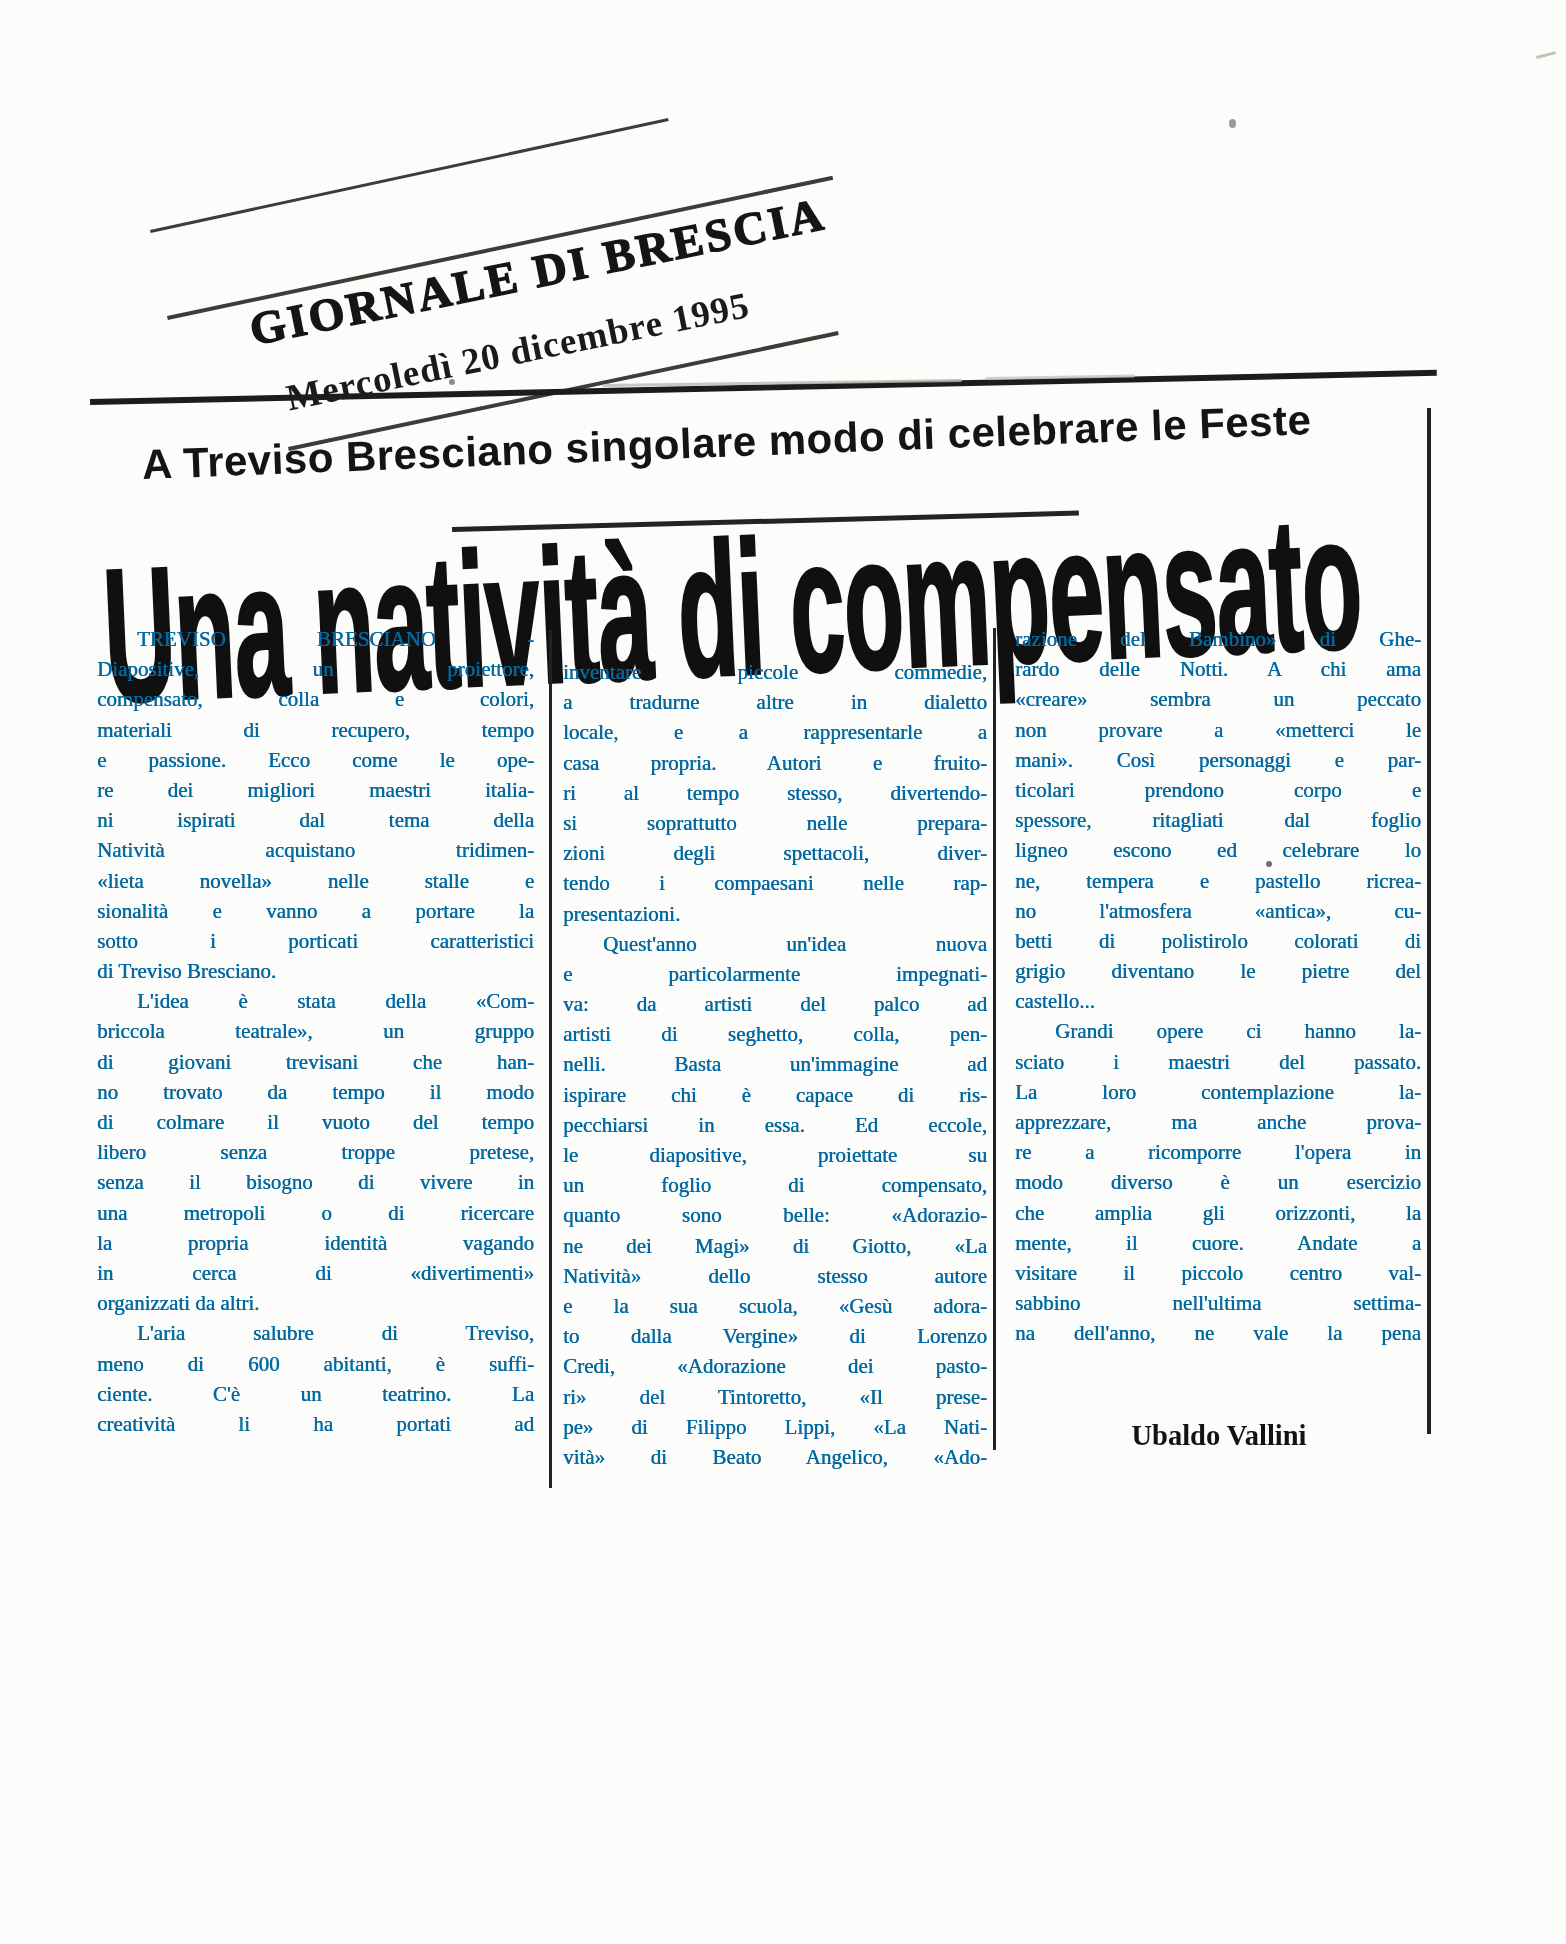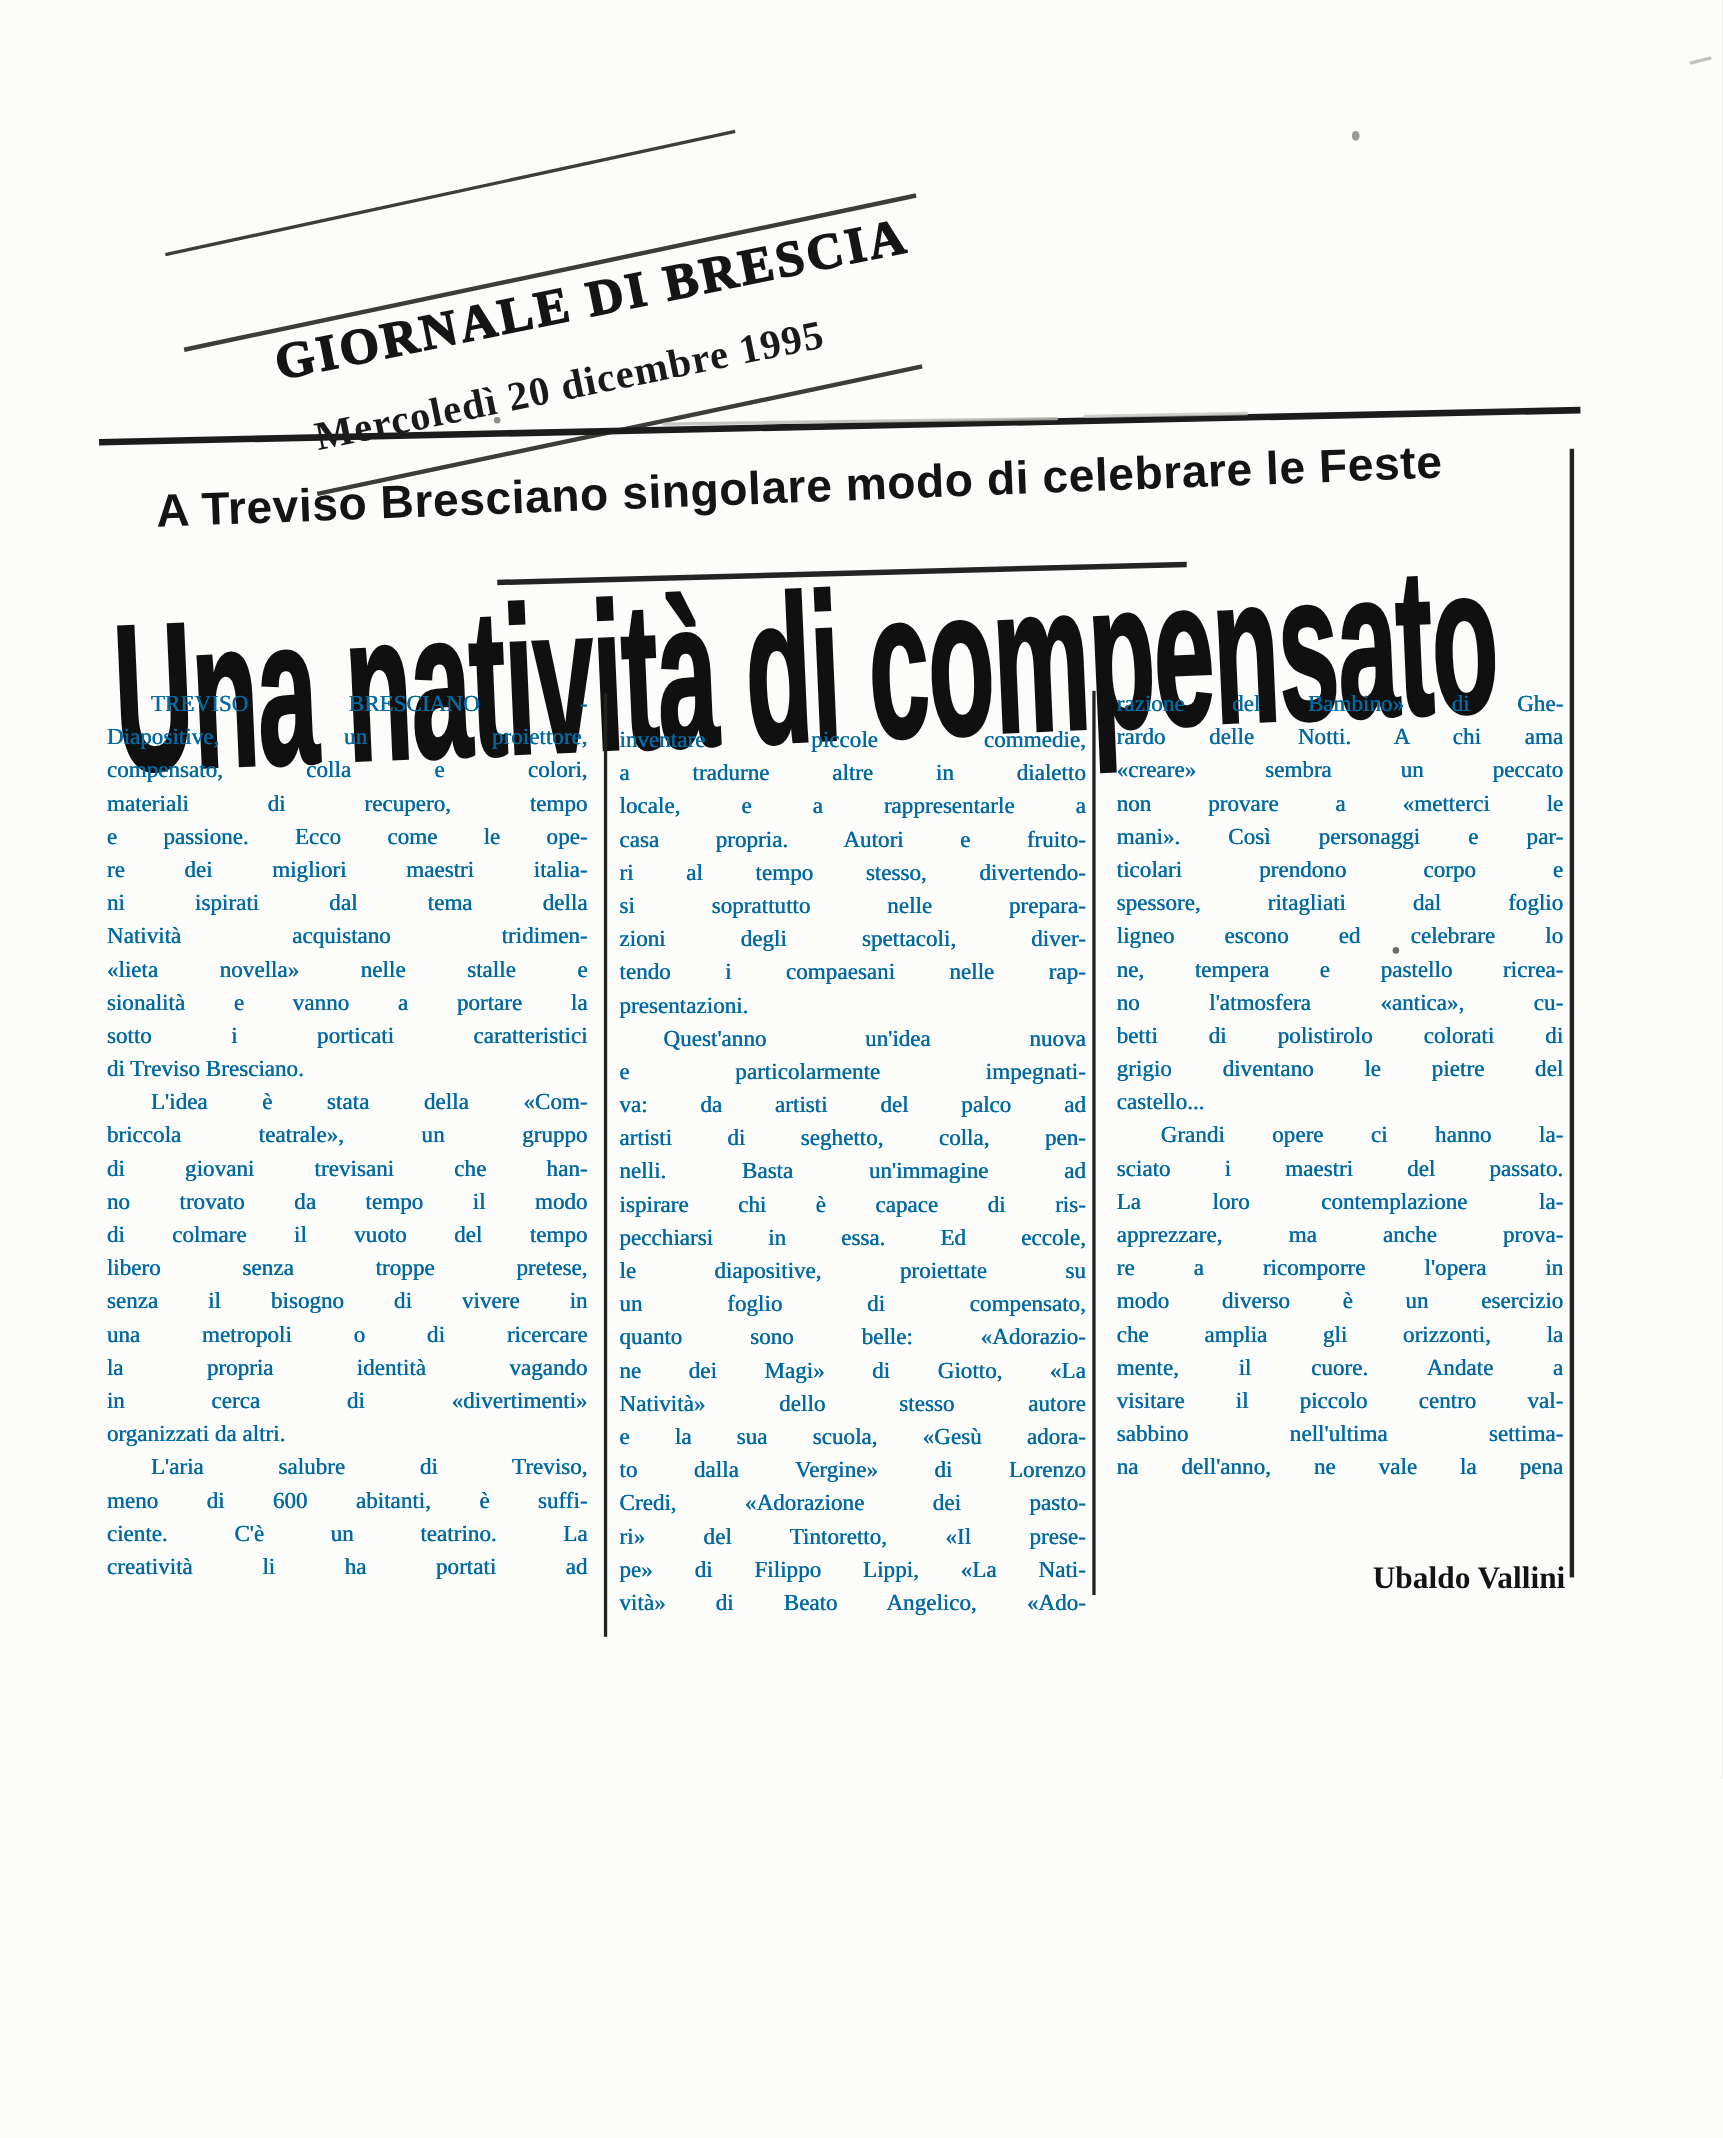--- a/index.html
+++ b/index.html
@@ -51,21 +51,21 @@
     text-shadow:0.45px 0 0 currentColor;
   }
   .col1{left:97px;width:437px;}
   .col2{left:563px;width:424px;margin-top:33px;}
   .col3{left:1015px;width:406px;}
   .bline{text-align:justify;text-align-last:justify;height:30.2px;overflow:visible;}
   .bline.noj{text-align-last:left;}
   .bline.ind{text-indent:40px;}
   .byline{
     position:absolute;left:1015px;width:408px;top:1421px;
-    font-weight:700;font-size:28.5px;line-height:30px;text-align:right;color:#131313;
+    font-weight:700;font-size:28.5px;line-height:30px;text-align:center;color:#131313;
   }
   
   .artifact{position:absolute;transform-origin:0 0;}
 </style>
 </head>
 <body>
 
 <div class="page">
 
   <div>

